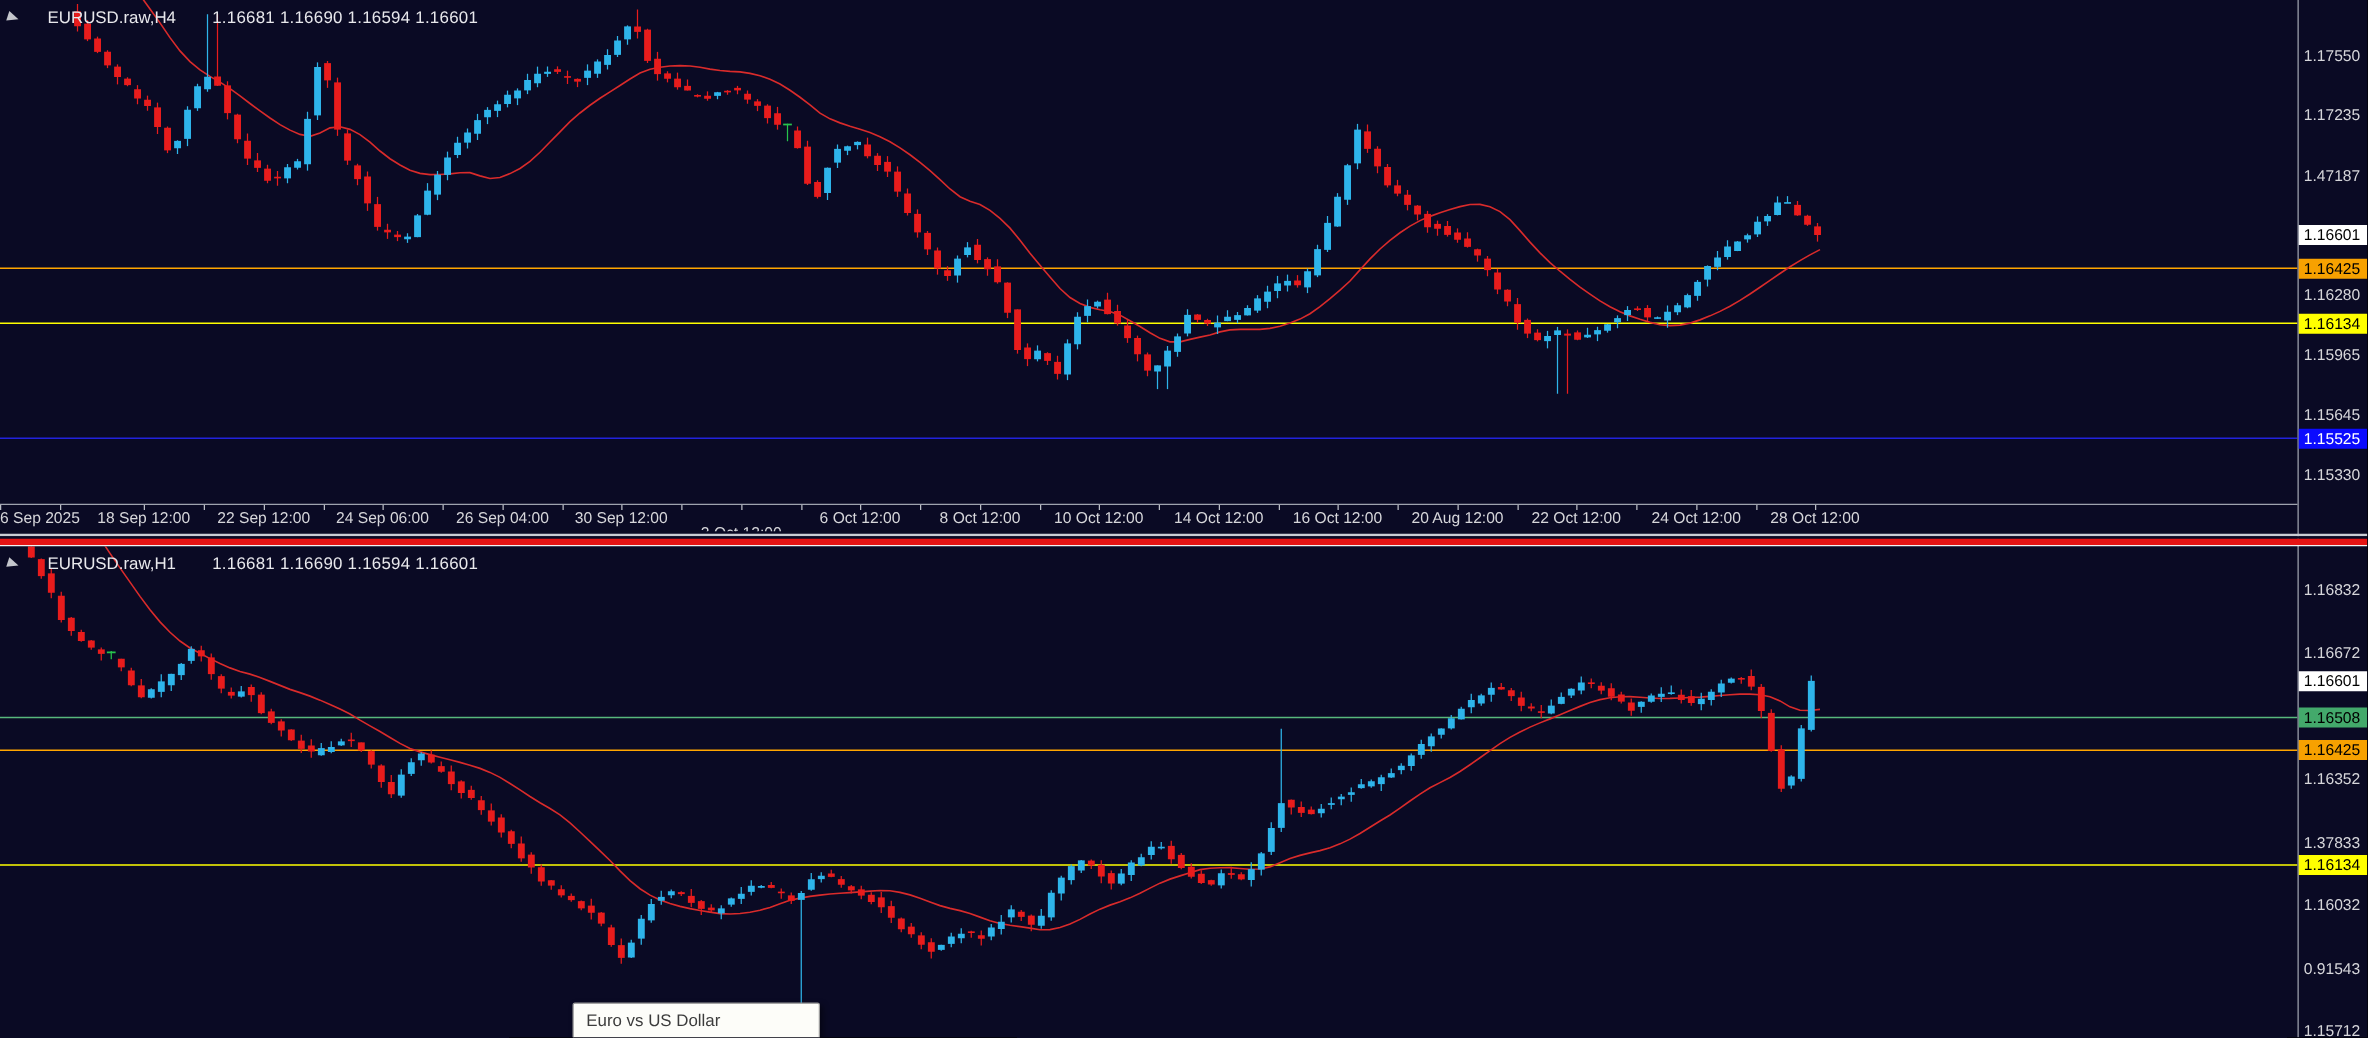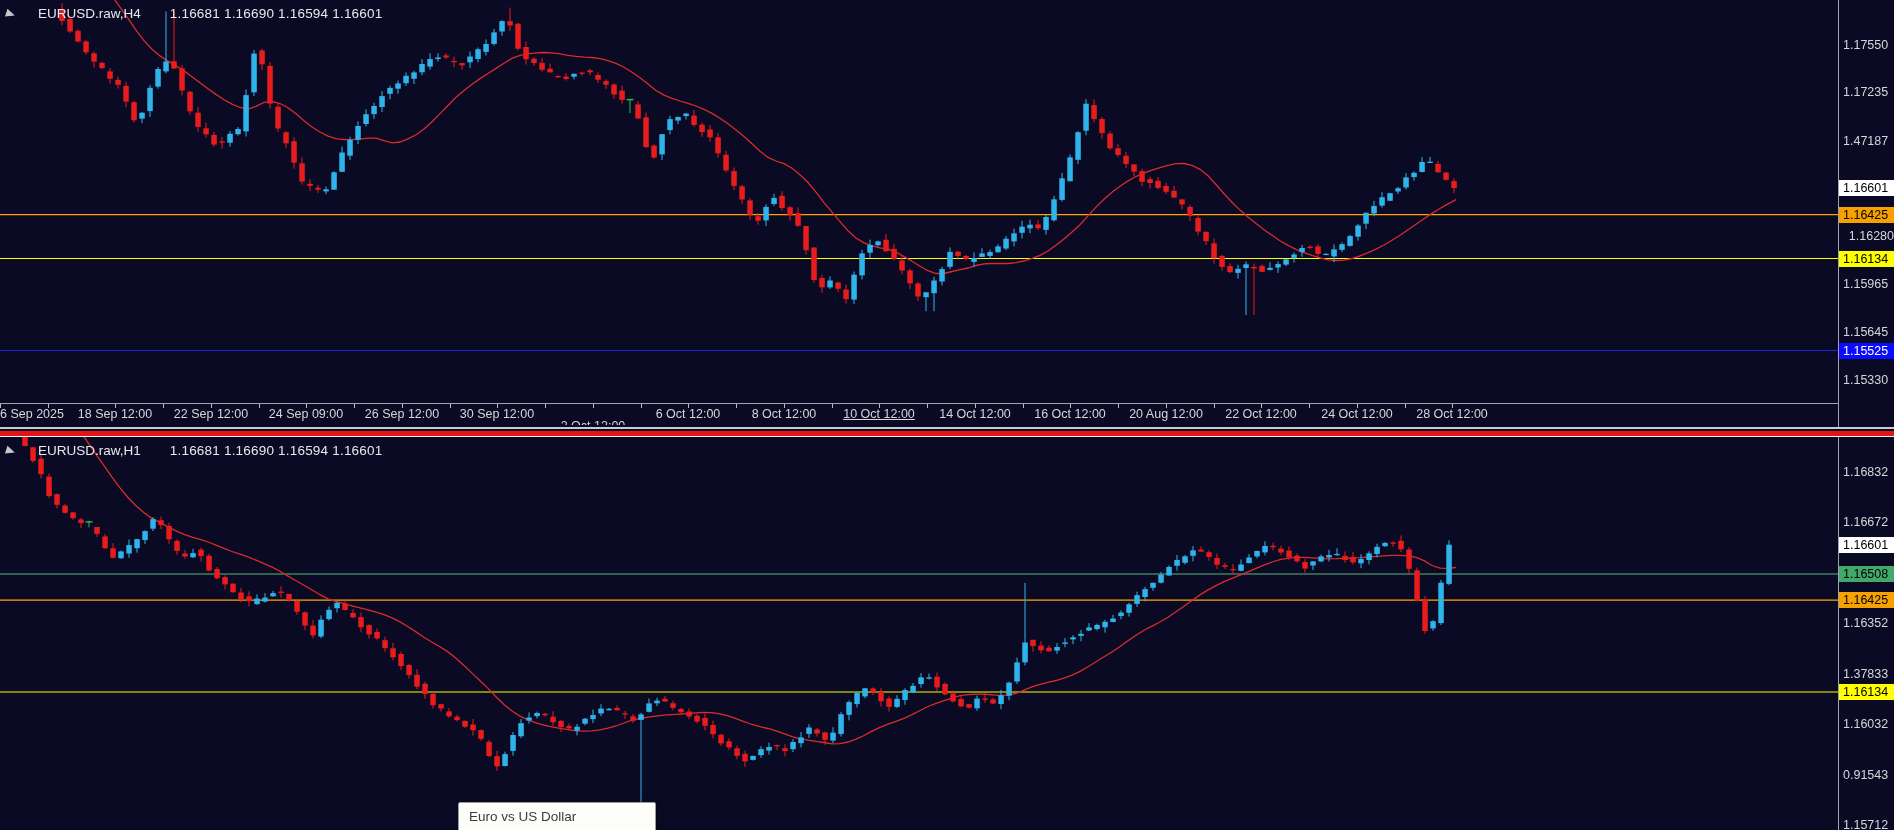--- a/index.html
+++ b/index.html
@@ -396,57 +396,57 @@
         </g>
       </svg>
     <div class="chart-title">
       <span class="title-arrow"></span>
       <span>EURUSD.raw,H4</span>
       <span class="ohlc">1.16681 1.16690 1.16594 1.16601</span>
     </div>
   <div class="price-label" style="top: 37px;">1.17550</div>
       <div class="price-label" style="top: 84px;">1.17235</div>
       <div class="price-label" style="top: 133px;">1.47187</div>
-      <div class="price-label" style="top: 228px; text-align: right;">1.16280</div>
+      <div class="price-label" style="top: 228px;">1.16280</div>
       <div class="price-label" style="top: 276px;">1.15965</div>
       <div class="price-label" style="top: 324px;">1.15645</div>
       <div class="price-label" style="top: 372px;">1.15330</div>
       <div class="price-label" style="top: 180px; background: rgb(255, 255, 255); color: rgb(0, 0, 0);">1.16601</div>
       <div class="price-label" style="top: 207px; background: rgb(247, 161, 0); color: rgb(0, 0, 0);">1.16425</div>
       <div class="price-label" style="top: 251px; background: rgb(255, 255, 0); color: rgb(0, 0, 0);">1.16134</div>
       <div class="price-label" style="top: 343px; background: rgb(11, 11, 255); color: rgb(255, 255, 255);">1.15525</div>
       <div class="time-axis-line" style="top: 403px;"></div>
       <div class="time-label" style="top: 407px; left: 0px;">6 Sep 2025</div>
       <div class="time-tick" style="left: 0px; top: 404px;"></div>
       <div class="time-tick" style="left: 48px; top: 404px;"></div>
       <div class="time-label" style="top: 407px; left: 115px; transform: translateX(-50%); text-align: center;">18 Sep 12:00</div>
       <div class="time-tick" style="left: 115px; top: 404px;"></div>
       <div class="time-tick" style="left: 163px; top: 404px;"></div>
       <div class="time-label" style="top: 407px; left: 211px; transform: translateX(-50%);">22 Sep 12:00</div>
       <div class="time-tick" style="left: 211px; top: 404px;"></div>
       <div class="time-tick" style="left: 259px; top: 404px;"></div>
-      <div class="time-label" style="top: 407px; left: 306px; transform: translateX(-50%);">24 Sep 09:00</div>
+      <div class="time-label" style="top: 407px; left: 306px; transform: translateX(-50%);">24 Sep 06:00</div>
       <div class="time-tick" style="left: 306px; top: 404px;"></div>
       <div class="time-tick" style="left: 354px; top: 404px;"></div>
-      <div class="time-label" style="top: 407px; left: 402px; transform: translateX(-50%);">26 Sep 12:00</div>
+      <div class="time-label" style="top: 407px; left: 402px; transform: translateX(-50%);">26 Sep 04:00</div>
       <div class="time-tick" style="left: 402px; top: 404px;"></div>
       <div class="time-tick" style="left: 450px; top: 404px;"></div>
       <div class="time-label" style="top: 407px; left: 497px; transform: translateX(-50%);">30 Sep 12:00</div>
       <div class="time-tick" style="left: 497px; top: 404px;"></div>
       <div class="time-tick" style="left: 545px; top: 404px;"></div>
       <div class="time-label" style="top: 383px; left: 593px; transform: translateX(-50%); margin-top: 36px;">2 Oct 12:00</div>
       <div class="time-tick" style="left: 593px; top: 404px;"></div>
       <div class="time-tick" style="left: 641px; top: 404px;"></div>
       <div class="time-label" style="top: 407px; left: 688px; transform: translateX(-50%);">6 Oct 12:00</div>
       <div class="time-tick" style="left: 688px; top: 404px;"></div>
       <div class="time-tick" style="left: 736px; top: 404px;"></div>
       <div class="time-label" style="top: 407px; left: 784px; transform: translateX(-50%);">8 Oct 12:00</div>
       <div class="time-tick" style="left: 784px; top: 404px;"></div>
       <div class="time-tick" style="left: 832px; top: 404px;"></div>
-      <div class="time-label" style="top: 407px; left: 879px; transform: translateX(-50%); text-decoration: underline;">10 Oct 12:00</div>
+      <div class="time-label" style="top: 407px; left: 879px; transform: translateX(-50%);">10 Oct 12:00</div>
       <div class="time-tick" style="left: 879px; top: 404px;"></div>
       <div class="time-tick" style="left: 927px; top: 404px;"></div>
       <div class="time-label" style="top: 407px; left: 975px; transform: translateX(-50%);">14 Oct 12:00</div>
       <div class="time-tick" style="left: 975px; top: 404px;"></div>
       <div class="time-tick" style="left: 1023px; top: 404px;"></div>
       <div class="time-label" style="top: 407px; left: 1070px; transform: translateX(-50%);">16 Oct 12:00</div>
       <div class="time-tick" style="left: 1070px; top: 404px;"></div>
       <div class="time-tick" style="left: 1118px; top: 404px;"></div>
       <div class="time-label" style="top: 407px; left: 1166px; transform: translateX(-50%);">20 Aug 12:00</div>
       <div class="time-tick" style="left: 1166px; top: 404px;"></div>

